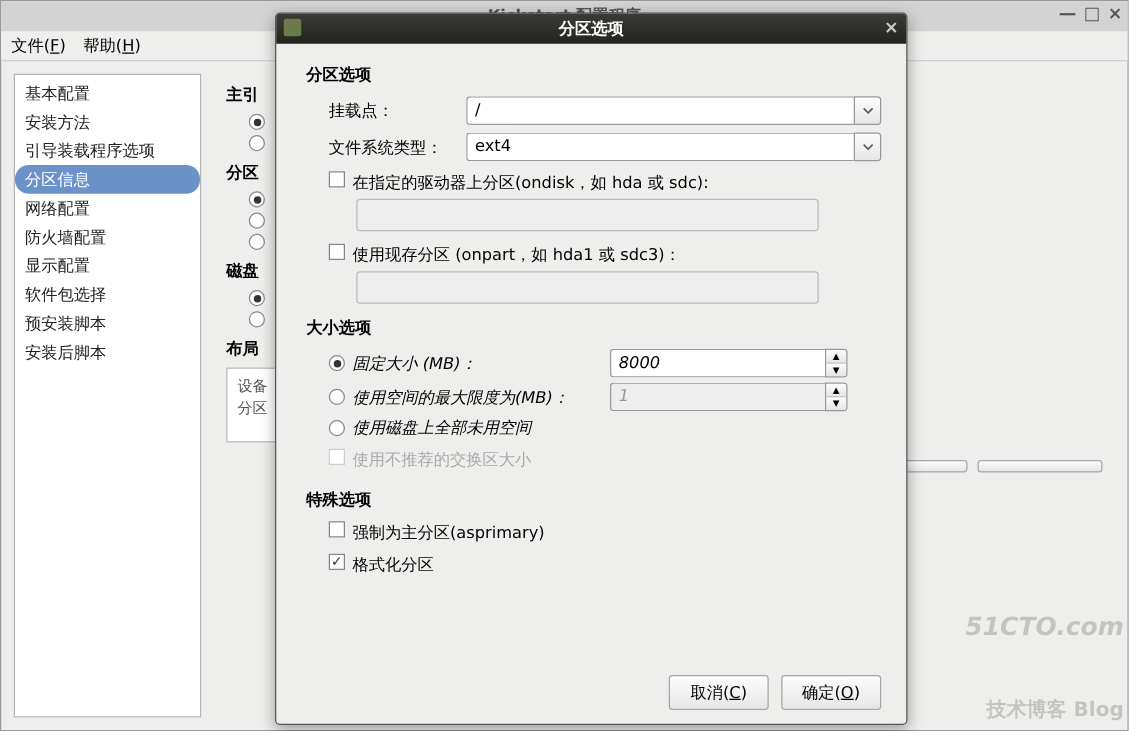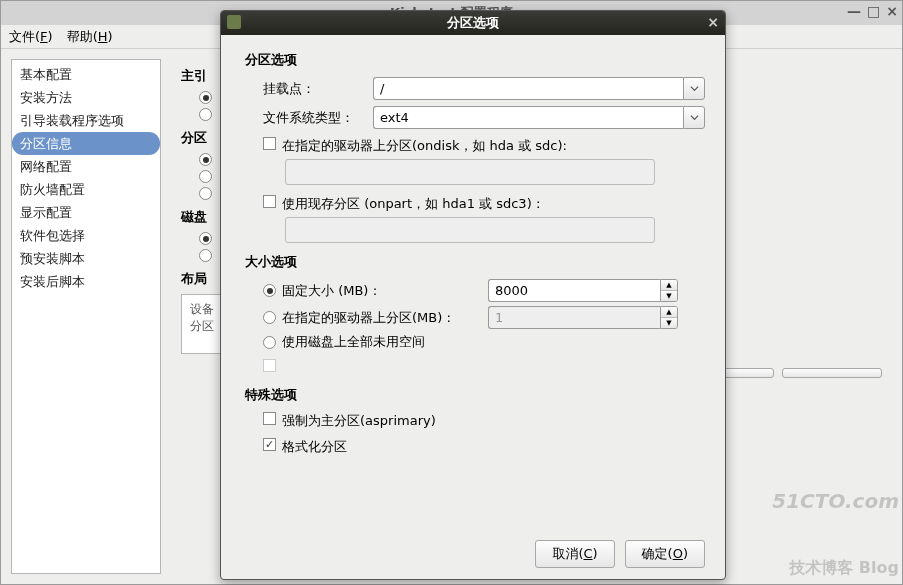--- a/index.html
+++ b/index.html
@@ -32,21 +32,21 @@
   .form-row{display:flex;align-items:center;margin:6px 0;}
   .form-row .lab{width:110px;}
   .combo{flex:1;display:flex;}
   .combo-input{flex:1;border:1px solid #999;background:#fff;padding:3px 6px;font-size:13px;border-right:none;border-radius:3px 0 0 3px;}
   .combo-btn{width:22px;border:1px solid #999;border-radius:0 3px 3px 0;background:linear-gradient(#fdfdfd,#e6e6e6);display:flex;align-items:center;justify-content:center;}
   .combo-btn svg{width:9px;height:9px;}
   .chk-row{display:flex;align-items:flex-start;margin:8px 0 4px 18px;gap:6px;}
   .chk{width:13px;height:13px;border:1px solid #888;background:#fff;display:inline-flex;align-items:center;justify-content:center;flex-shrink:0;}
   .chk.on::after{content:"✓";font-size:11px;line-height:11px;color:#333;}
   .disabled-input{border:1px solid #bbb;background:#eee;height:26px;border-radius:3px;margin:4px 0 10px 40px;width:370px;}
-  .size-row{display:flex;align-items:center;margin:4px 0 4px 18px;gap:6px;}
+  .size-row{display:flex;align-items:center;margin:4px 0 4px 18px;gap:6px;font-style:italic;}
   .size-row .lab2{width:200px;}
   .spin{display:flex;width:190px;}
   .spin-input{flex:1;border:1px solid #999;padding:3px 6px;font-size:13px;border-right:none;background:#fff;border-radius:3px 0 0 3px;}
   .spin-input.dis{background:#eee;color:#999;}
   .spin-btns{width:18px;display:flex;flex-direction:column;border:1px solid #999;border-radius:0 3px 3px 0;overflow:hidden;}
   .spin-btns div{flex:1;background:linear-gradient(#fdfdfd,#e6e6e6);font-size:7px;display:flex;align-items:center;justify-content:center;border-bottom:1px solid #bbb;}
   .spin-btns div:last-child{border-bottom:none;}
   .disabled-text{color:#aaa;}
   .dlg-footer{display:flex;justify-content:flex-end;gap:10px;padding:0 20px 12px 0;}
   
@@ -174,37 +174,38 @@
         <div class="spin-input">8000</div>
         <div class="spin-btns">
             <div>▲</div>
             <div>▼</div>
           </div>
       </div>
     </div>
 
     <div class="size-row">
       <span class="radio-dot"></span>
-      <span class="lab2">在指定的驱动器上分区(MB)：</span>
+      <span class="lab2">使用空间的最大限度为(MB)：</span>
       <div class="spin">
         <div class="spin-input dis">1</div>
         <div class="spin-btns">
             <div>▲</div>
             <div>▼</div>
           </div>
       </div>
     </div>
 
     <div class="size-row">
       <span class="radio-dot"></span>
       <span>使用磁盘上全部未用空间</span>
     </div>
 
     <div class="chk-row disabled-text">
       <span class="chk" style="border-color:#ccc"></span>
+      <span>使用不推荐的交换区大小</span>
     </div>
 
     <div class="group-title" style="margin-top:14px">特殊选项</div>
 
     <div class="chk-row">
       <span class="chk"></span>
       <span>强制为主分区(asprimary)</span>
     </div>
     <div class="chk-row">
       <span class="chk on"></span>

